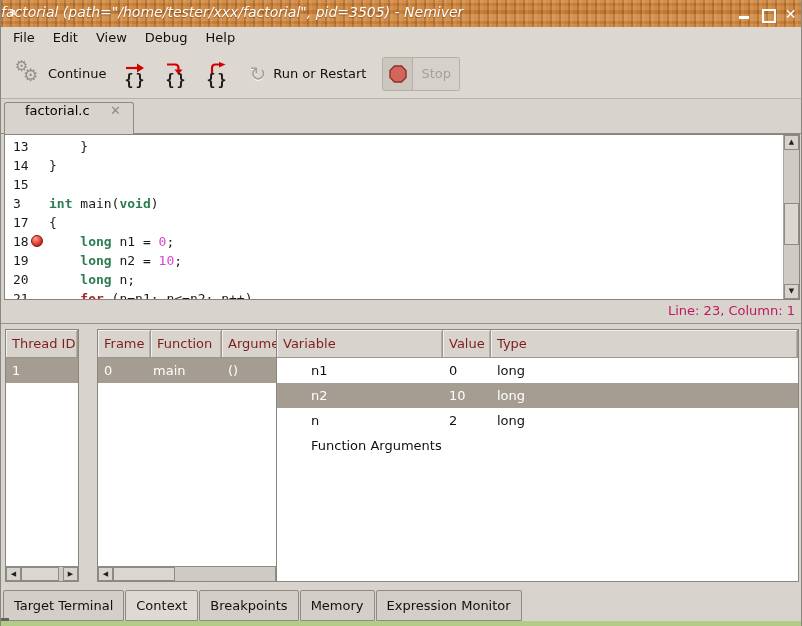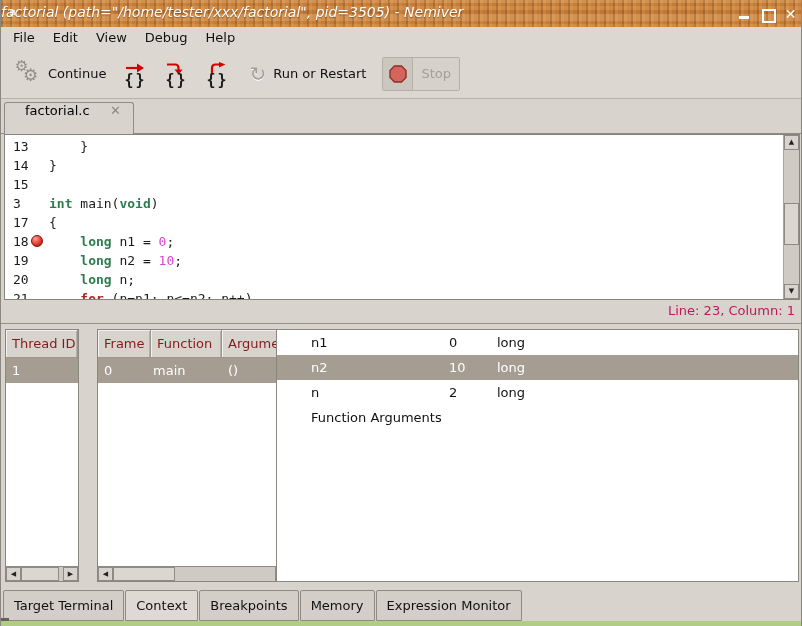--- a/index.html
+++ b/index.html
@@ -275,20 +275,25 @@
         </div>
       </div>
       <div class="hscroll">
         <div class="sbtn left">◀</div>
         <div class="hthumb" style="left:15px;width:62px"></div>
         <div class="sbtn right">▶</div>
       </div>
     </div>
 
     <div class="pane pane-vars">
+      <div class="pane-headers">
+        <div class="phdr" style="width:166px">Variable</div>
+        <div class="phdr" style="width:48px">Value</div>
+        <div class="phdr" style="flex:1">Type</div>
+      </div>
       <div class="pane-list" id="var-rows">
           <div class="row">
             <span class="cell vname ind1" style="width: 166px;">n1</span>
             <span class="cell" style="width: 48px; padding-left: 6px;">0</span>
             <span class="cell" style="flex: 1 1 0%; padding-left: 6px;">long</span>
           </div>
           <div class="row sel">
             <span class="cell vname ind1" style="width: 166px;">n2</span>
             <span class="cell" style="width: 48px; padding-left: 6px;">10</span>
             <span class="cell" style="flex: 1 1 0%; padding-left: 6px;">long</span>

